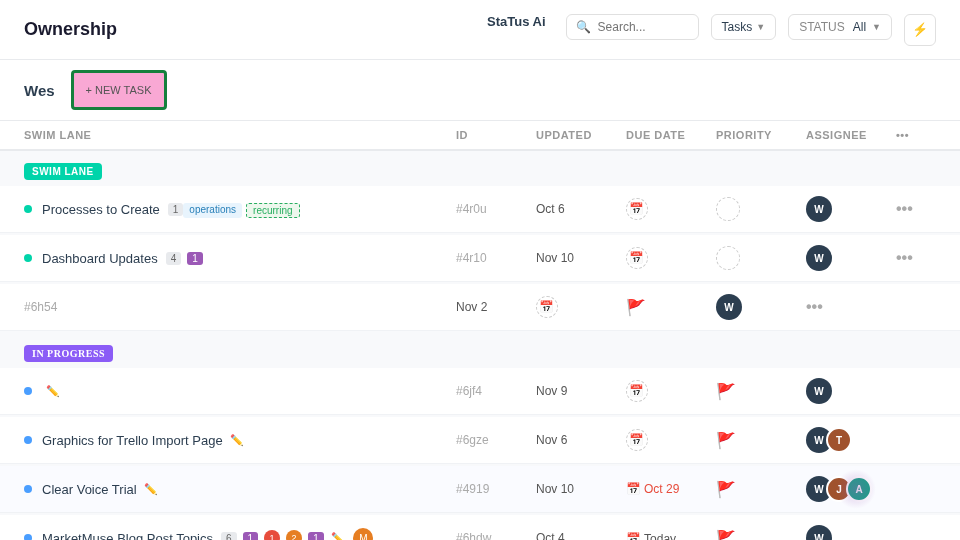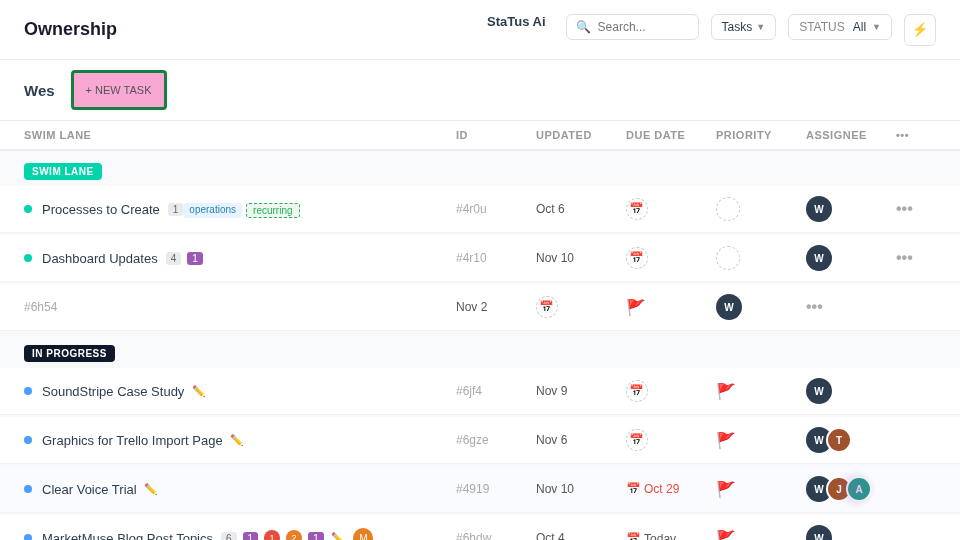--- a/index.html
+++ b/index.html
@@ -146,21 +146,21 @@
 
     .section-badge {
       padding: 3px 8px;
       border-radius: 4px;
       font-size: 10px;
       font-weight: 700;
       letter-spacing: 0.5px;
     }
 
     .badge-swim { background: #00d4aa; color: #fff; }
-    .badge-progress { background: #0f172a; color: #fff; }
+    .badge-progress { background: #8b5cf6; color: #fff; font-family: Liberation Serif, serif; }
 
     .task-row {
       display: grid;
       grid-template-columns: 1fr 80px 90px 90px 90px 90px 40px;
       padding: 10px 24px;
       align-items: center;
       border-bottom: 1px solid #f0f2f5;
       background: #fff;
       margin-bottom: 2px;
     }
@@ -454,21 +454,20 @@
 
   <div class="section-header">
     <span class="section-badge badge-progress">IN PROGRESS</span>
   </div>
 
   <div class="task-row">
     <div class="task-name-cell">
       <div class="dot dot-blue"></div>
       <div class="name-wrapper">
         <div class="name-row">
-          <span class="task-name">SoundStripe Case Study</span>
           <span class="edit-icon">✏️</span>
         </div>
       </div>
     </div>
     <span class="task-id">#6jf4</span>
     <span class="task-date">Nov 9</span>
     <span>
         <div class="icon-placeholder" style="width:22px;height:22px;font-size:12px;">📅</div>
       </span>
     <span style="color:#f1c40f; font-size:16px;">🚩</span>

